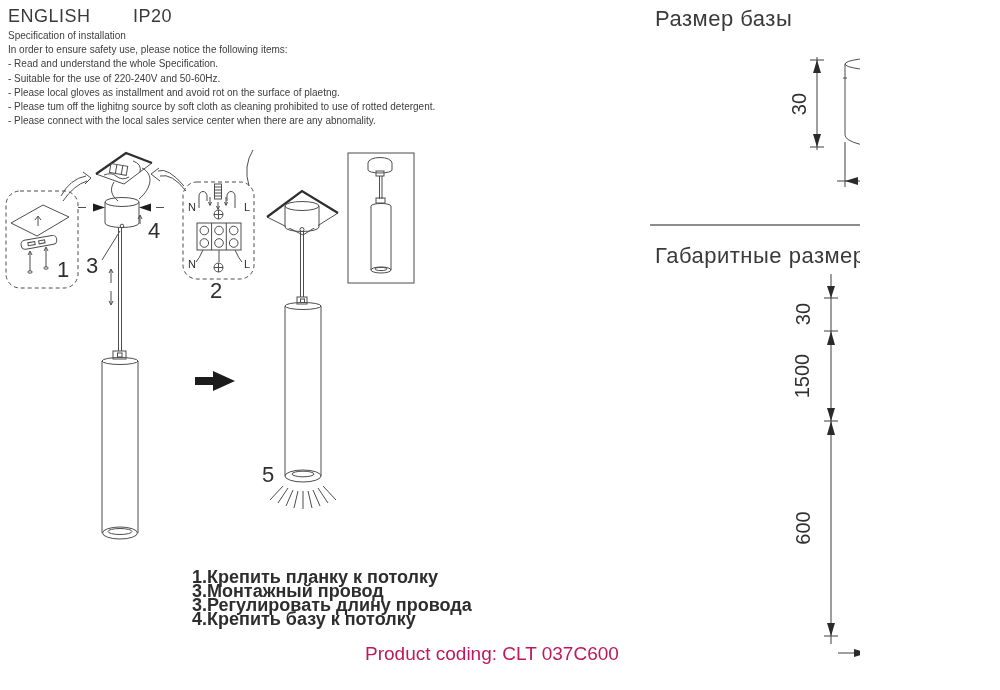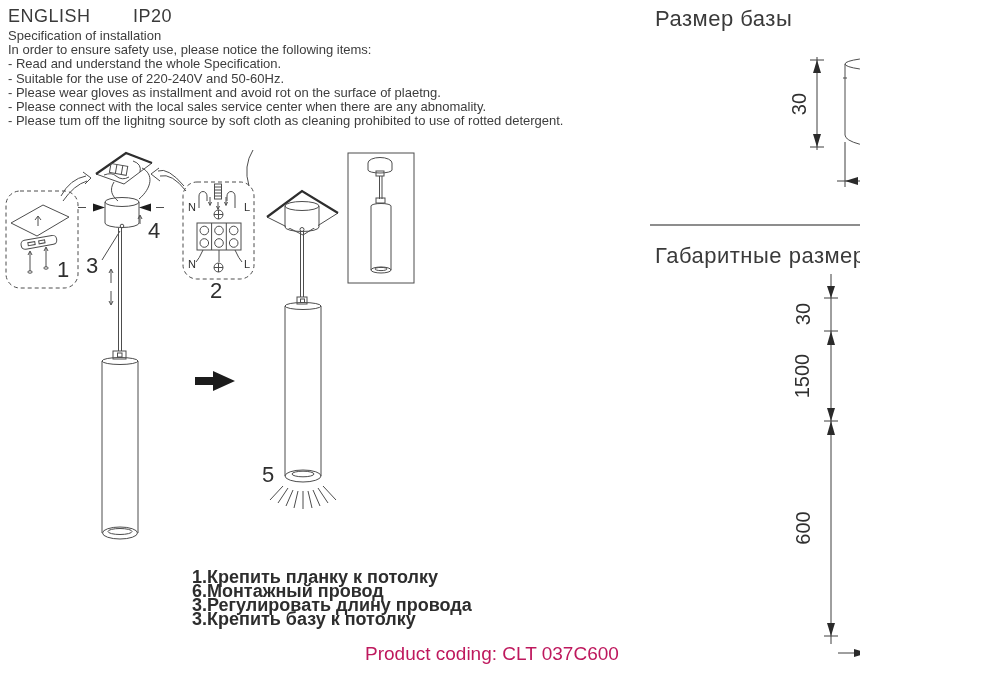--- a/index.html
+++ b/index.html
@@ -2,21 +2,21 @@
 <html><head>
 <meta charset="utf-8">
 <style>
   html,body { margin:0; padding:0; background:#fff; }
   .page {
     position:relative; width:860px; height:690px; background:#ffffff;
     font-family:"Liberation Sans", sans-serif; color:#333; overflow:hidden;
   }
   .abs { position:absolute; }
   .hdr { font-size:18px; color:#3a3a3a; letter-spacing:0.5px; }
-  .spec { font-size:13px; line-height:14.2px; color:#3d3d3d; white-space:nowrap; }
+  .spec { font-size:10px; line-height:14.2px; color:#3d3d3d; white-space:nowrap; }
   .sec-title { font-size:22px; color:#3a3a3a; letter-spacing:0.5px; white-space:nowrap; }
   .divider { background:#8d8d8d; height:2px; }
   .ru-list { font-size:18px; line-height:14px; font-weight:bold; color:#2d2d2d; white-space:nowrap; }
   .product { font-size:19px; color:#be185d; white-space:nowrap; }
   svg { position:absolute; overflow:visible; }
   .ln   { stroke:#4d4d4d; stroke-width:1; fill:none; }
   .lnT  { stroke:#2e2e2e; stroke-width:2.2; fill:none; }
   .dash { stroke-dasharray:4 3; }
   .fl   { fill:#1c1c1c; stroke:none; }
   .wfl  { fill:#ffffff; stroke:none; }
@@ -32,23 +32,23 @@
 <div class="page">
 
   <div class="abs hdr" style="left:8px; top:6px;">ENGLISH</div>
   <div class="abs hdr" style="left:133px; top:6px;">IP20</div>
 
   <div class="abs spec" style="left:8px; top:29px;">
     <div>Specification of installation</div>
     <div>In order to ensure safety use, please notice the following items:</div>
     <div>- Read and understand the whole Specification.</div>
     <div>- Suitable for the use of 220-240V and 50-60Hz.</div>
-    <div>- Please wear gloves as installment and avoid rot on the surface of plaetng.</div>
+    <div>- Please local gloves as installment and avoid rot on the surface of plaetng.</div>
+    <div>- Please tum off the lighitng source by soft cloth as cleaning prohibited to use of rotted detergent.</div>
     <div>- Please connect with the local sales service center when there are any abnomality.</div>
-    <div>- Please tum off the lighitng source by soft cloth as cleaning prohibited to use of rotted detergent.</div>
   </div>
 
   <svg style="left:0; top:145px;" width="450" height="420" viewBox="0 145 450 420">
 
     <g>
       <rect class="ln dash" x="6" y="191" width="72" height="97" rx="14"></rect>
       <polygon class="ln" points="11,223 43,205 69,217 37,236"></polygon>
       <line class="ln" x1="38" y1="226" x2="38" y2="217"></line>
       <polyline class="ln" points="35,220 38,216 41,220"></polyline>
       <g transform="rotate(-10 38 243)">
@@ -292,20 +292,20 @@
       <line class="dim" x1="908" y1="643" x2="908" y2="659"></line>
       <line class="dim" x1="838" y1="653" x2="938" y2="653"></line>
       <polygon class="dimfl" points="868,653 854,649 854,657"></polygon>
       <polygon class="dimfl" points="908,653 922,649 922,657"></polygon>
       <text class="dimtx" text-anchor="middle" x="888" y="677">Ø64</text>
     </g>
   </svg>
 
   <div class="abs ru-list" style="left:192px; top:570px;">
     <div>1.Крепить планку к потолку</div>
-    <div>6.Монтажный провод</div>
+    <div>3.Монтажный провод</div>
     <div>3.Регулировать длину провода</div>
-    <div>3.Крепить базу к потолку</div>
+    <div>4.Крепить базу к потолку</div>
   </div>
 
   <div class="abs product" style="left:365px; top:643px;">Product coding: CLT 037C600</div>
 
 </div>
 
 </body></html>

